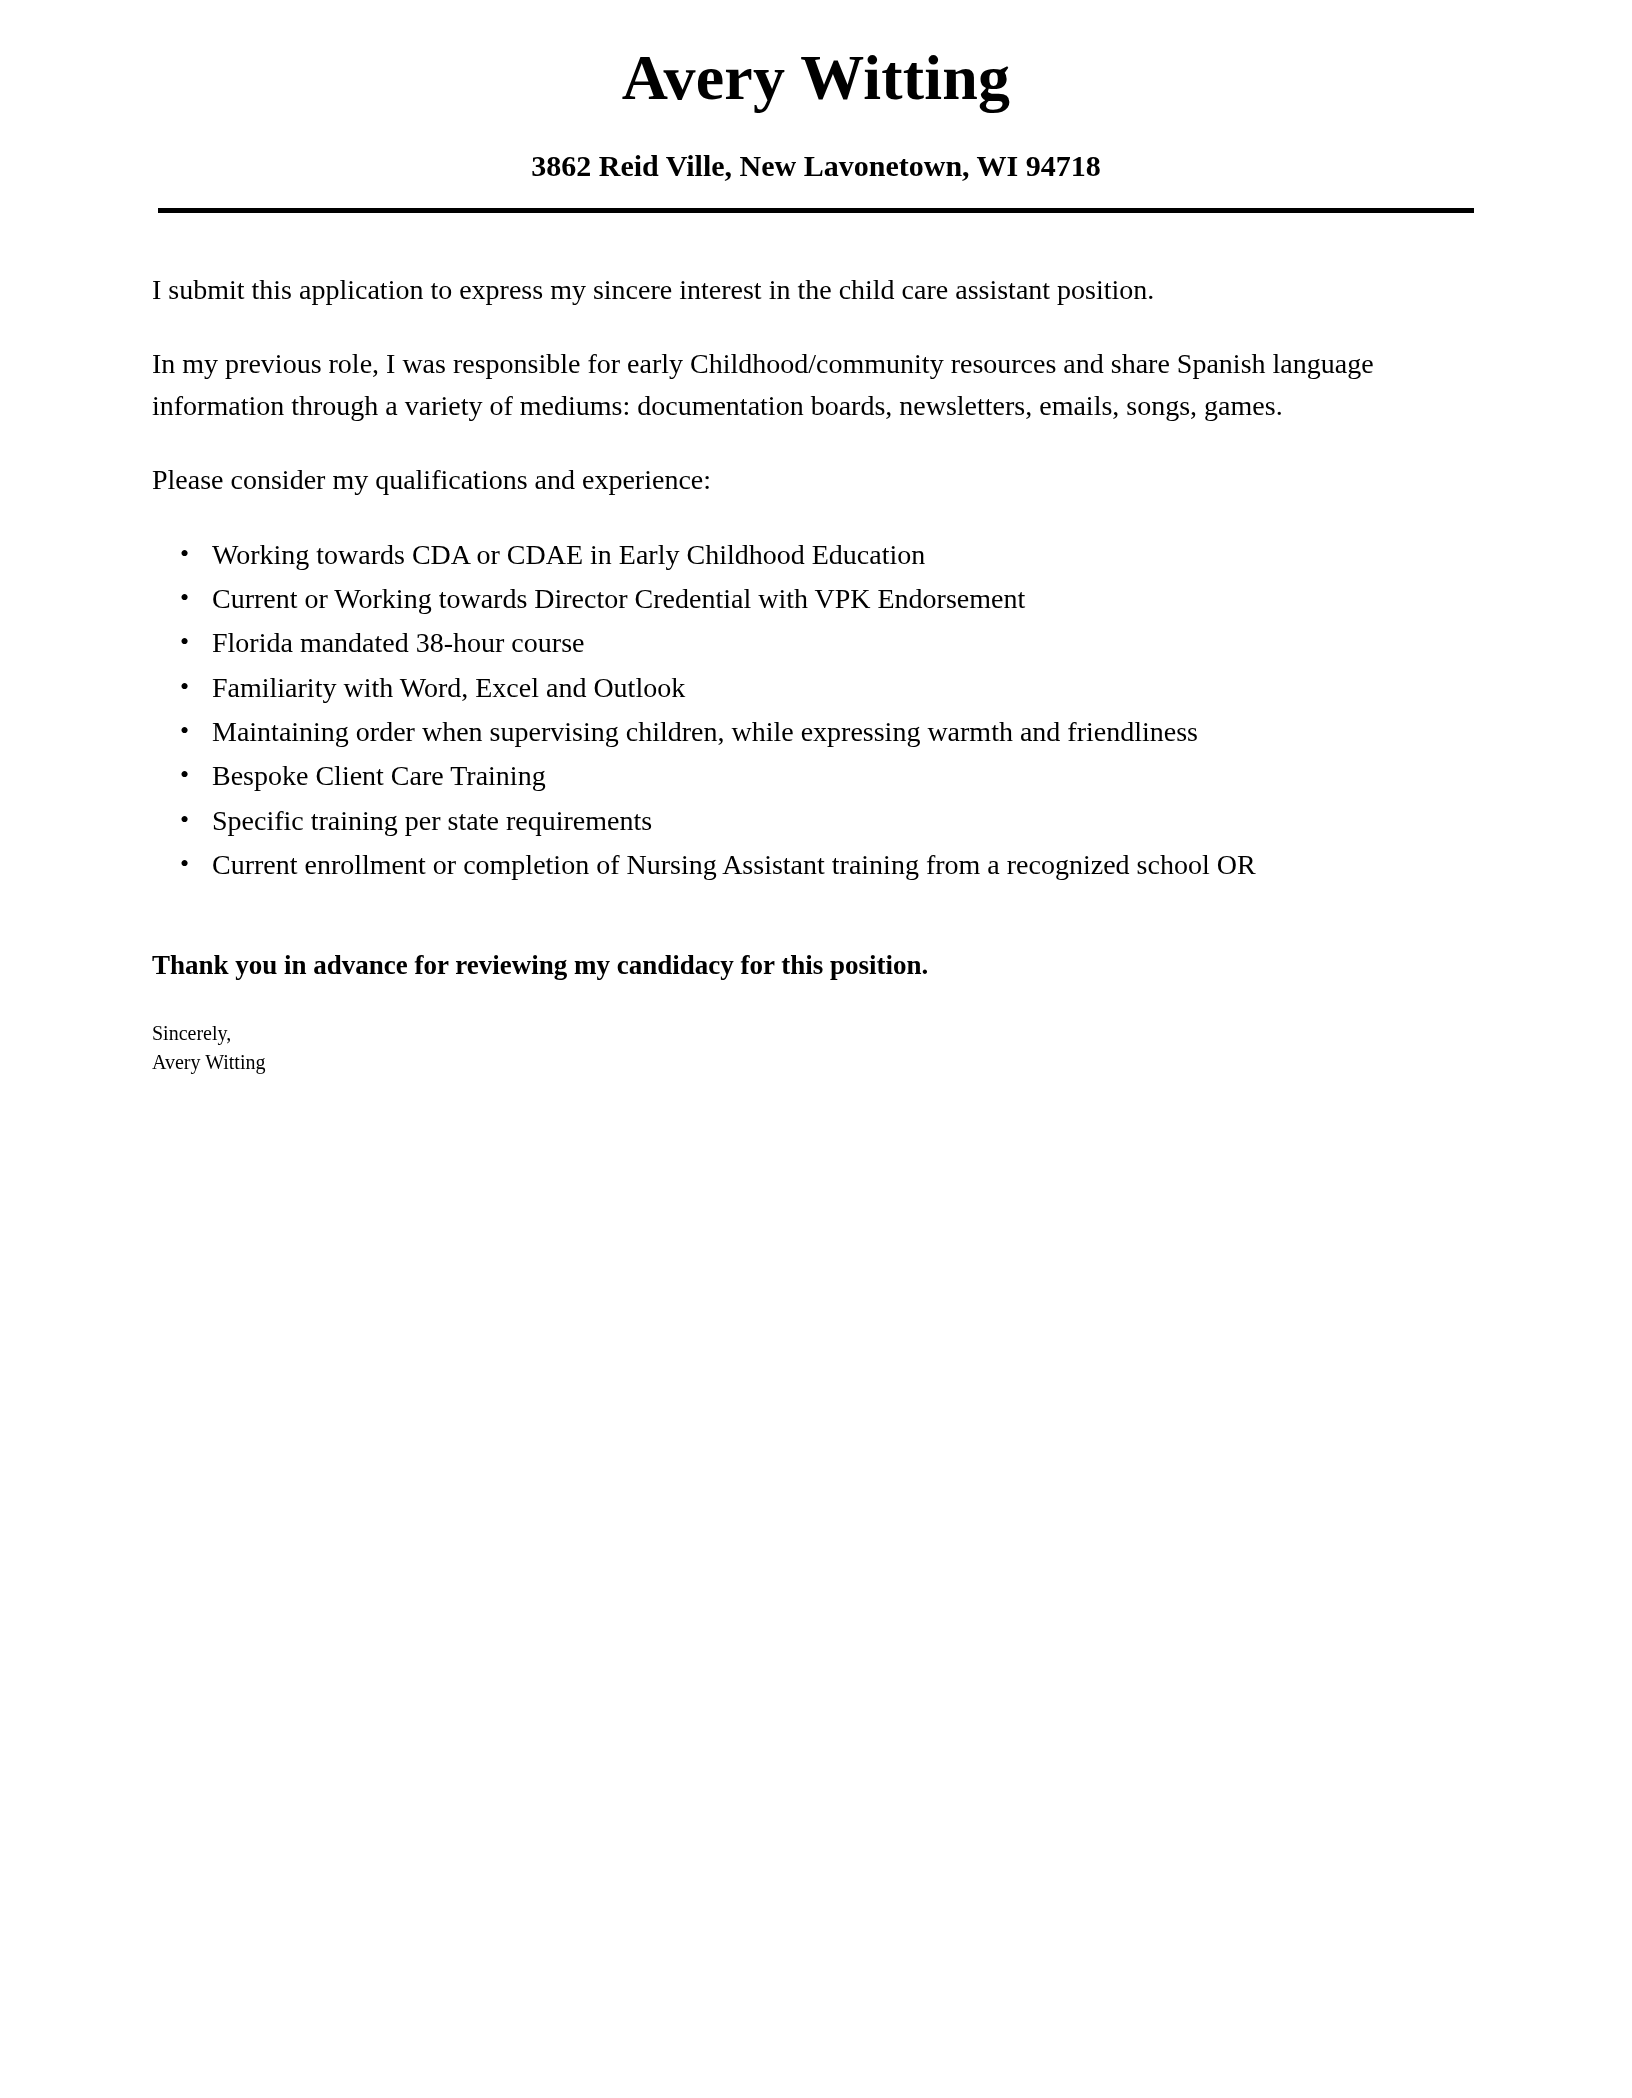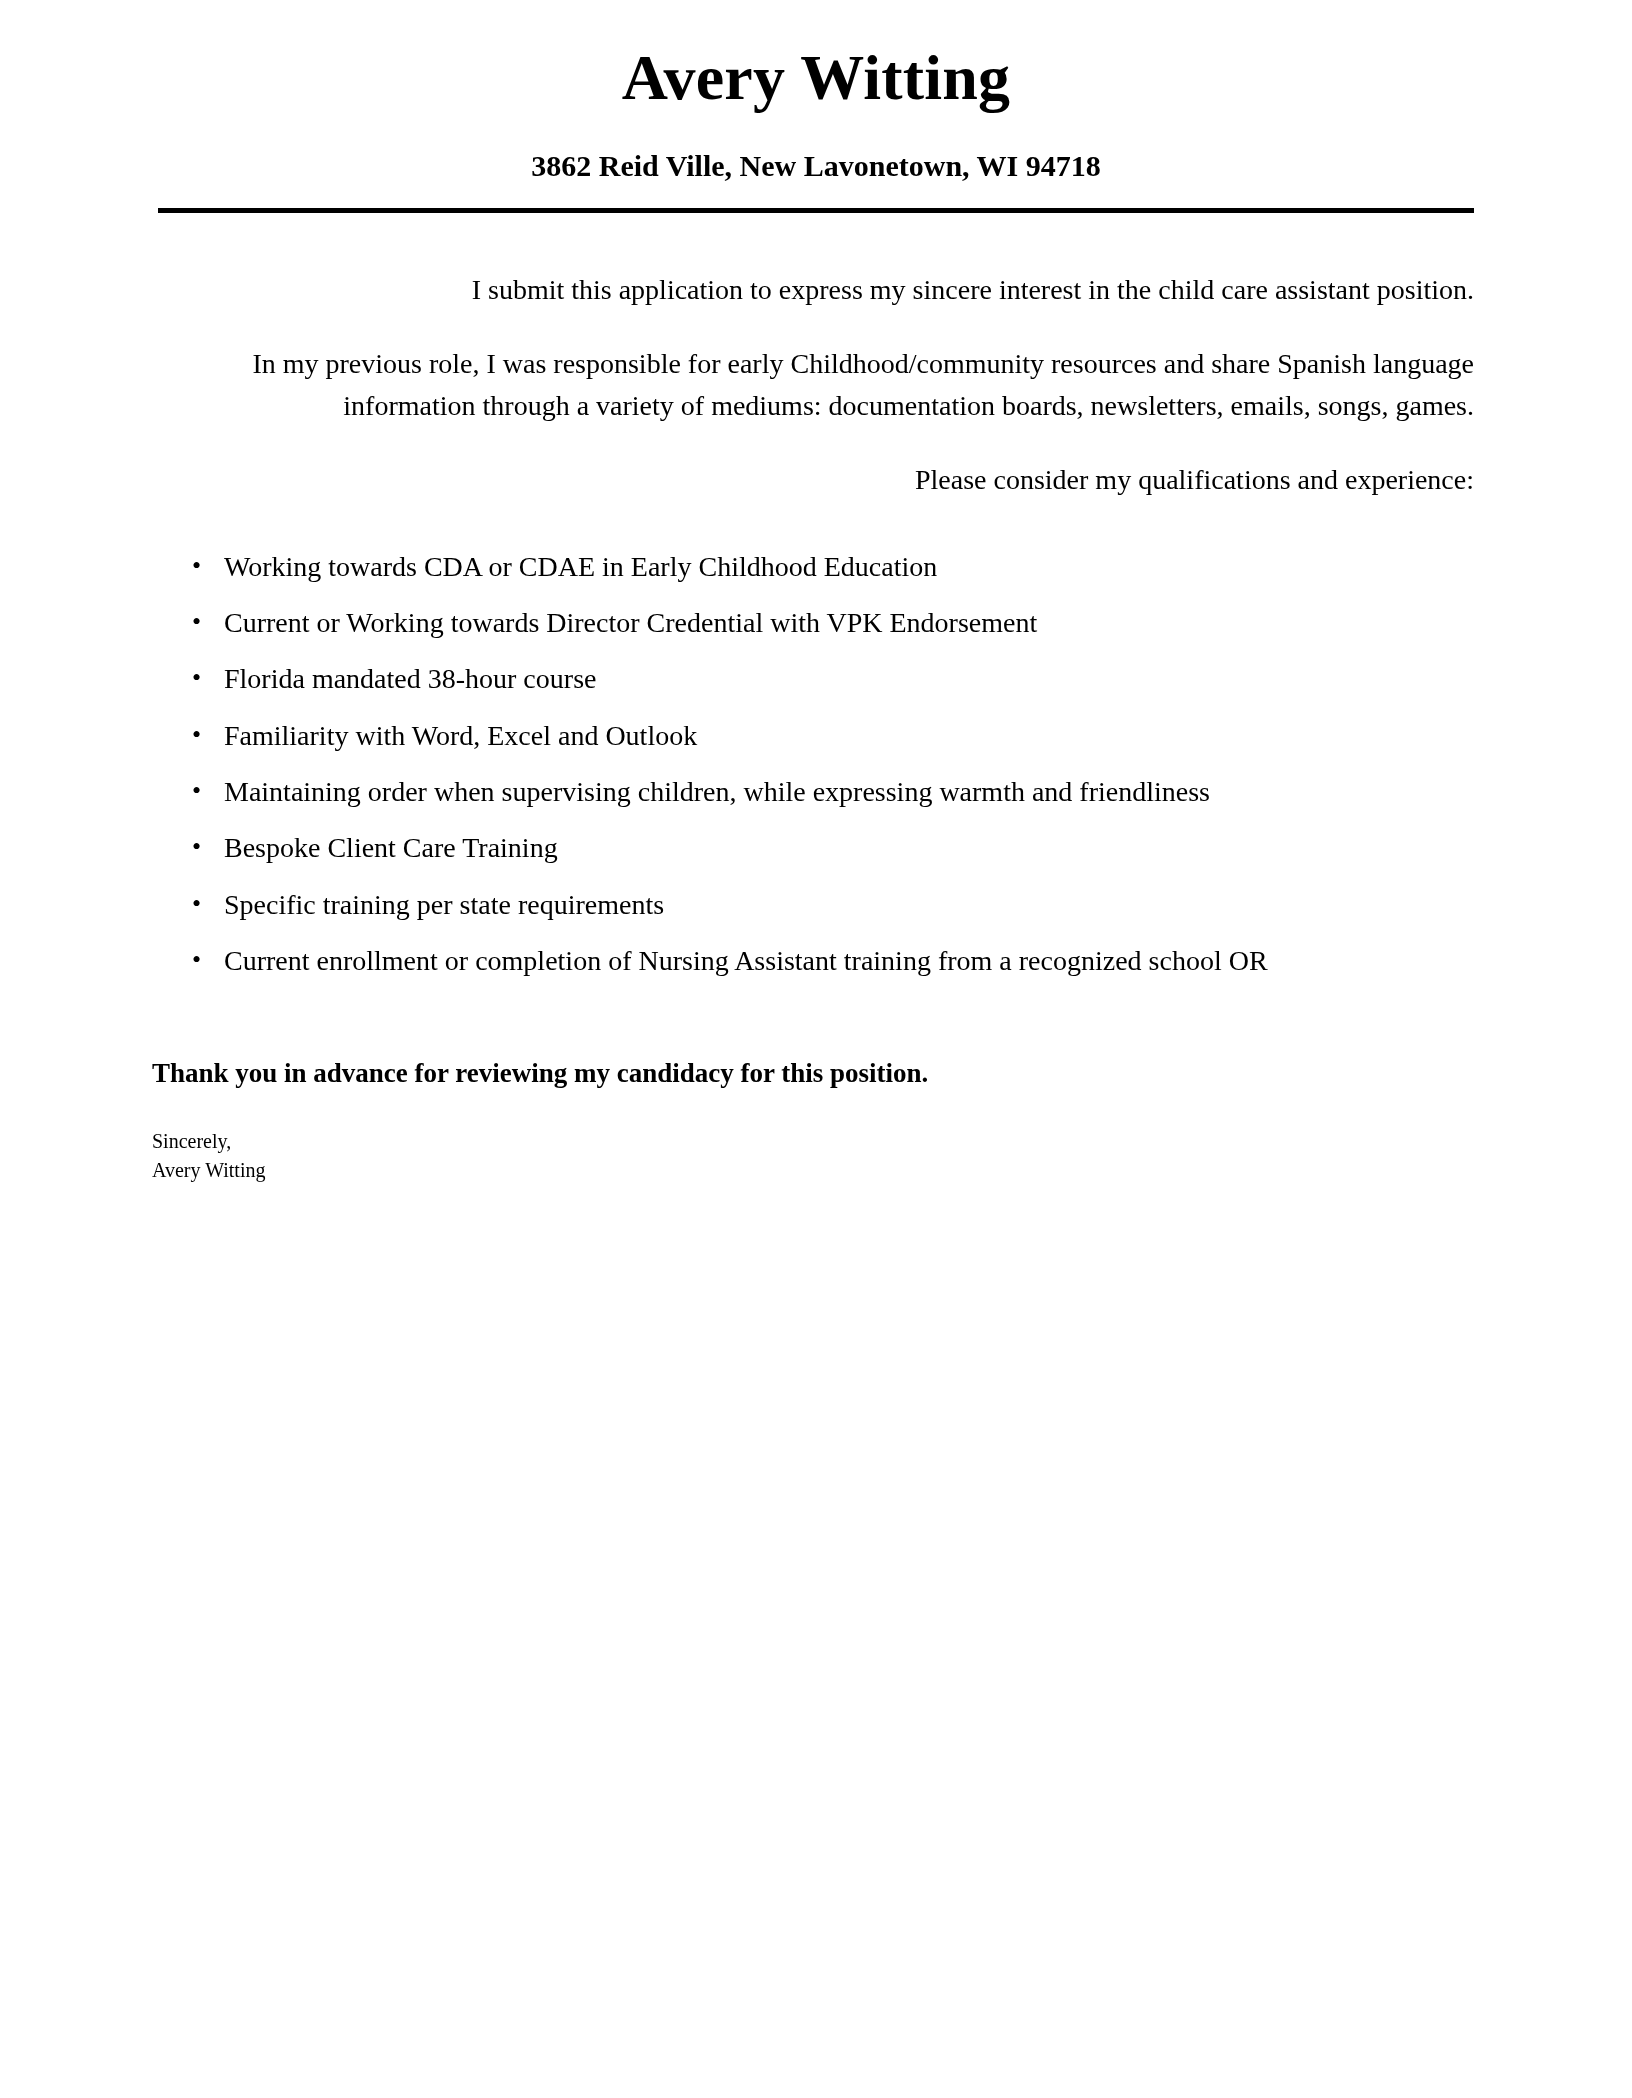--- a/index.html
+++ b/index.html
@@ -64,36 +64,36 @@
     font-weight: bold;
     margin: 0;
     padding-bottom: 36px;
     line-height: 1.35;
   }
   .para {
     font-size: 28px;
     line-height: 1.50;
     margin: 0;
     padding-bottom: 32px;
-    text-align: right;
+    text-align: left;
   }
   .para.tight {
     padding-bottom: 30px;
   }
   ul.quals {
     list-style: none;
     margin: 0;
     padding: 0 0 36px 0;
   }
   ul.quals li {
     position: relative;
     font-size: 28px;
     line-height: 1.44;
     padding-left: 56px;
-    margin: 16px;
+    margin: 4px;
   }
   ul.quals li::before {
     content: "\2022";
     position: absolute;
     left: 24px;
     top: 0;
     font-size: 26px;
     line-height: 1.44;
   }
   .closing-bold {

